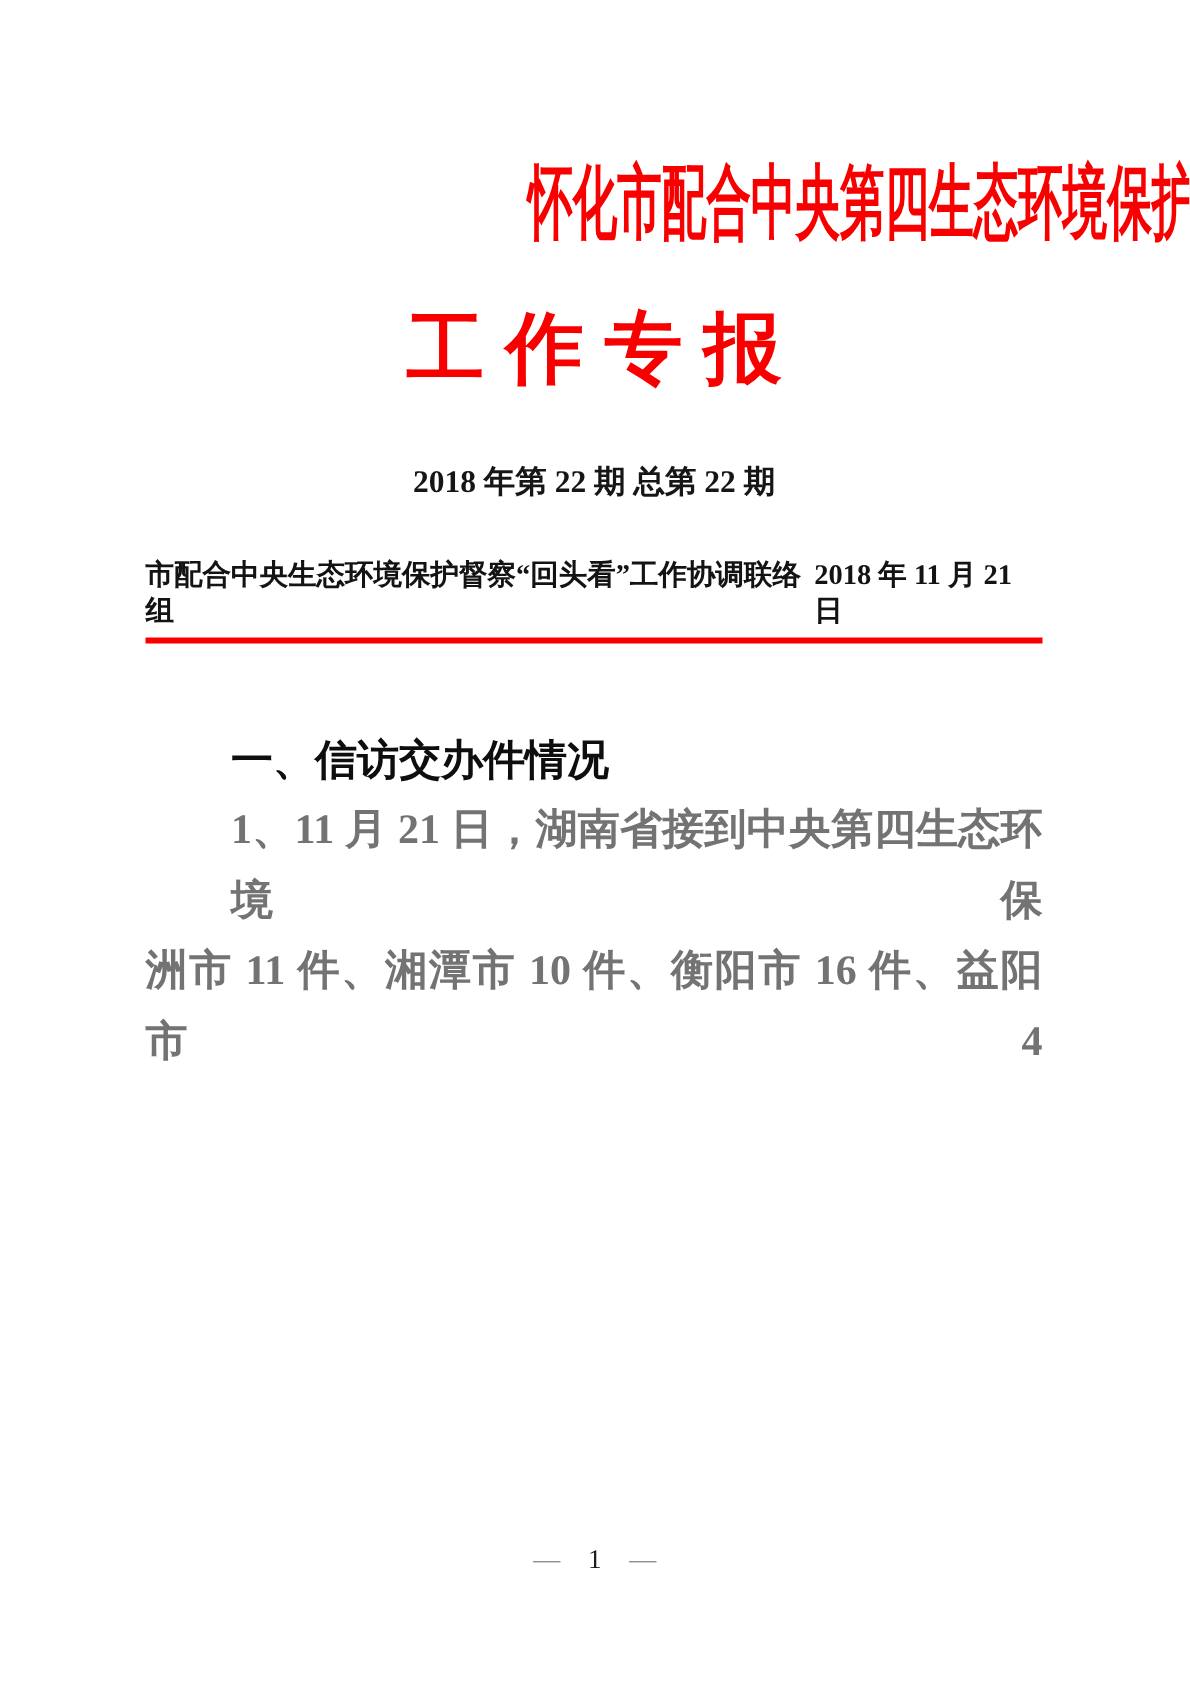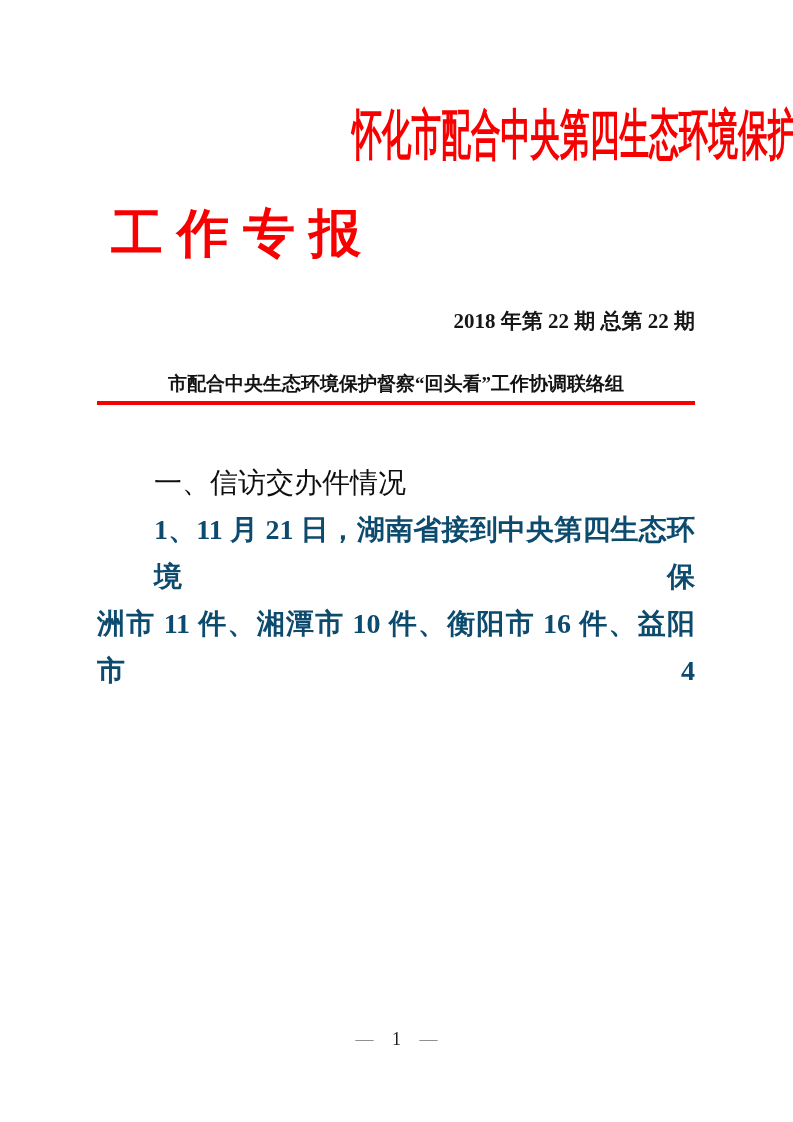--- a/index.html
+++ b/index.html
@@ -27,65 +27,66 @@
   }
   .title-line1 .squeeze {
     display: inline-block;
     transform: scaleX(0.55);
     transform-origin: center;
   }
   .title-line2 {
     margin-top: 38px;
     height: 60px;
     line-height: 60px;
+    text-align: center;
     color: #f80000;
     font-weight: bold;
     font-size: 52px;
     letter-spacing: 14px;
     padding-left: 14px; 
     font-family: "Liberation Serif", "DejaVu Serif", serif;
   }
   .issue-line {
     margin-top: 44px;
     line-height: 26px;
-    text-align: right;
+    text-align: center;
     font-size: 21px;
     font-weight: bold;
     color: #161616;
   }
   .pub-row {
     margin-top: 38px;
     display: flex;
-    justify-content: center;
+    justify-content: space-between;
     align-items: baseline;
     font-size: 19px;
     line-height: 24px;
     font-weight: bold;
     color: #131313;
   }
   .red-rule {
     margin-top: 5px;
     height: 4px;
     background: #f80000;
   }
   
   .section-heading {
     margin-top: 54px;
     padding-left: 57px;
     font-size: 28px;
     line-height: 47px;
-    font-weight: normal;
+    font-weight: bold;
     color: #0e0e0e;
     font-family: "Liberation Sans", "DejaVu Sans", sans-serif;
   }
   .body-line {
     font-size: 28px;
     line-height: 47px;
     font-weight: 600;
-    color: #0c4a6e;
+    color: #737373;
     text-align: justify;
     text-align-last: justify;
     font-family: "Liberation Serif", "DejaVu Serif", serif;
   }
   .body-line.indent { padding-left: 57px; }
   
   .page-footer {
     position: absolute;
     top: 1028px;
     left: 0;
@@ -106,20 +107,21 @@
   <div class="title-line1">
     <span class="squeeze">怀化市配合中央第四生态环境保护督察“回头看”</span>
   </div>
 
   <div class="title-line2">工作专报</div>
 
   <div class="issue-line">2018 年第 22 期 总第 22 期</div>
 
   <div class="pub-row">
     <span>市配合中央生态环境保护督察“回头看”工作协调联络组</span>
+    <span>2018 年 11 月 21 日</span>
   </div>
 
   <div class="red-rule"></div>
 
   <div class="section-heading">一、信访交办件情况</div>
 
   <div class="body-line indent">1、11 月 21 日，湖南省接到中央第四生态环境保</div>
   <div class="body-line">洲市 11 件、湘潭市 10 件、衡阳市 16 件、益阳市 4</div>
 
   <div class="page-footer">

